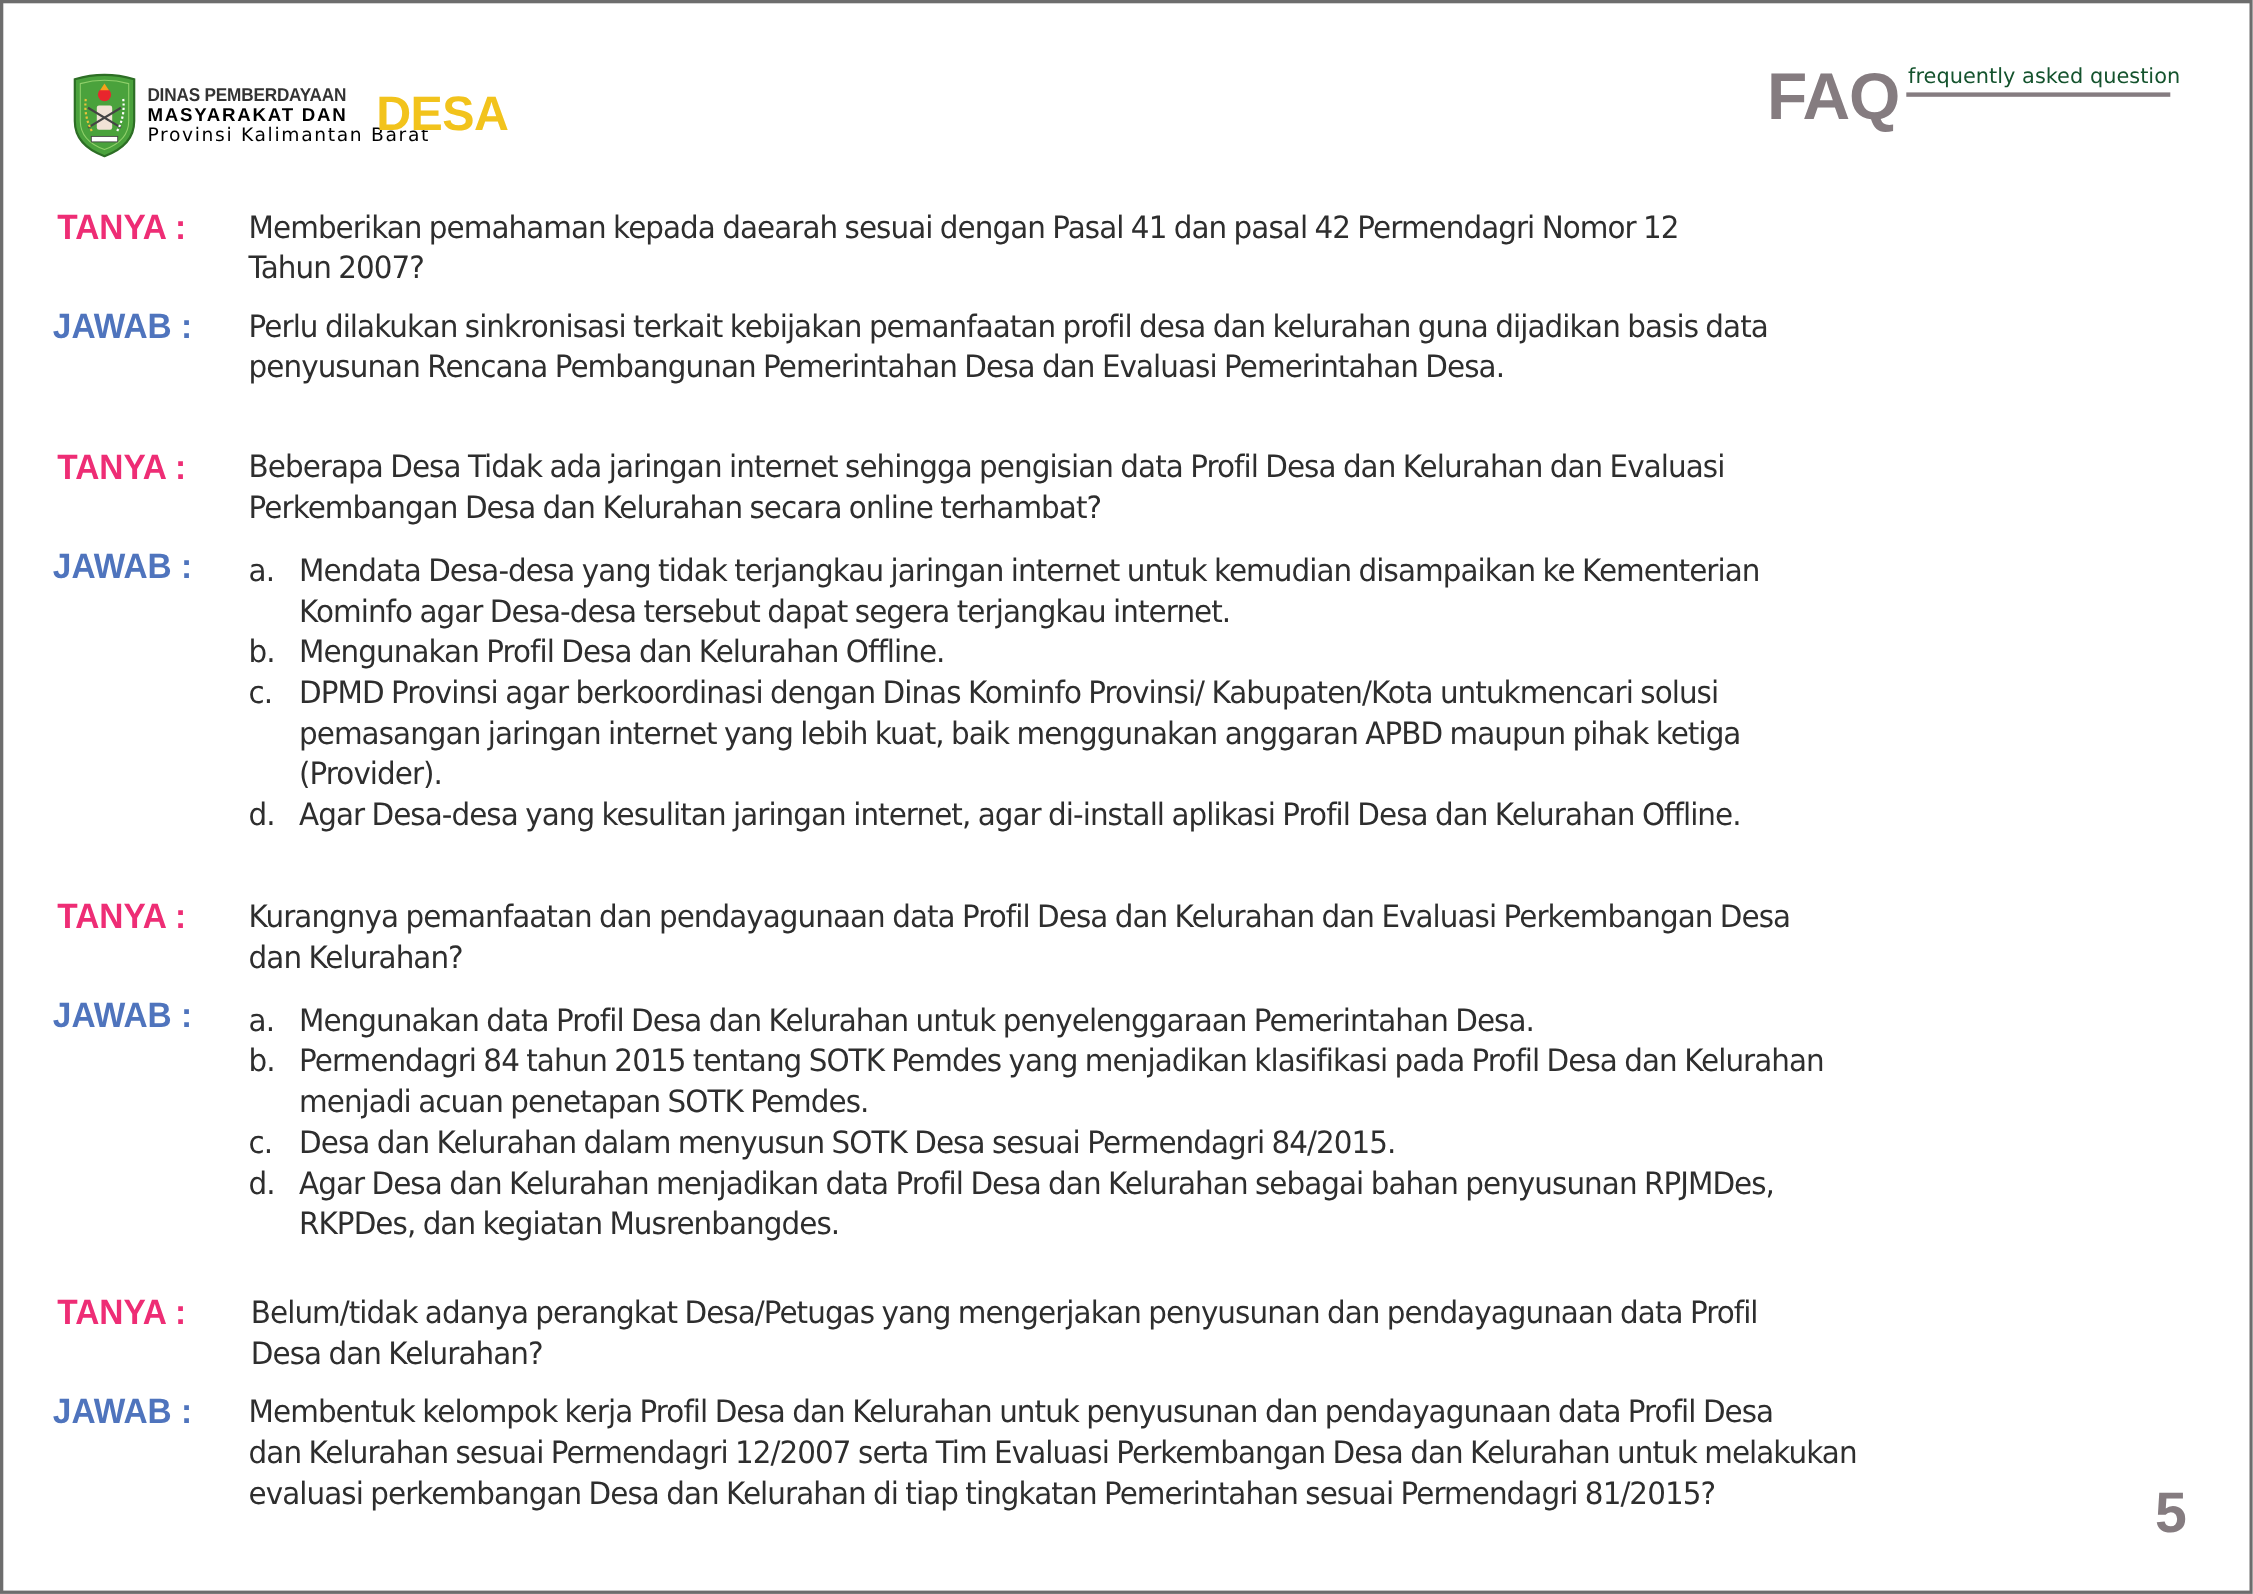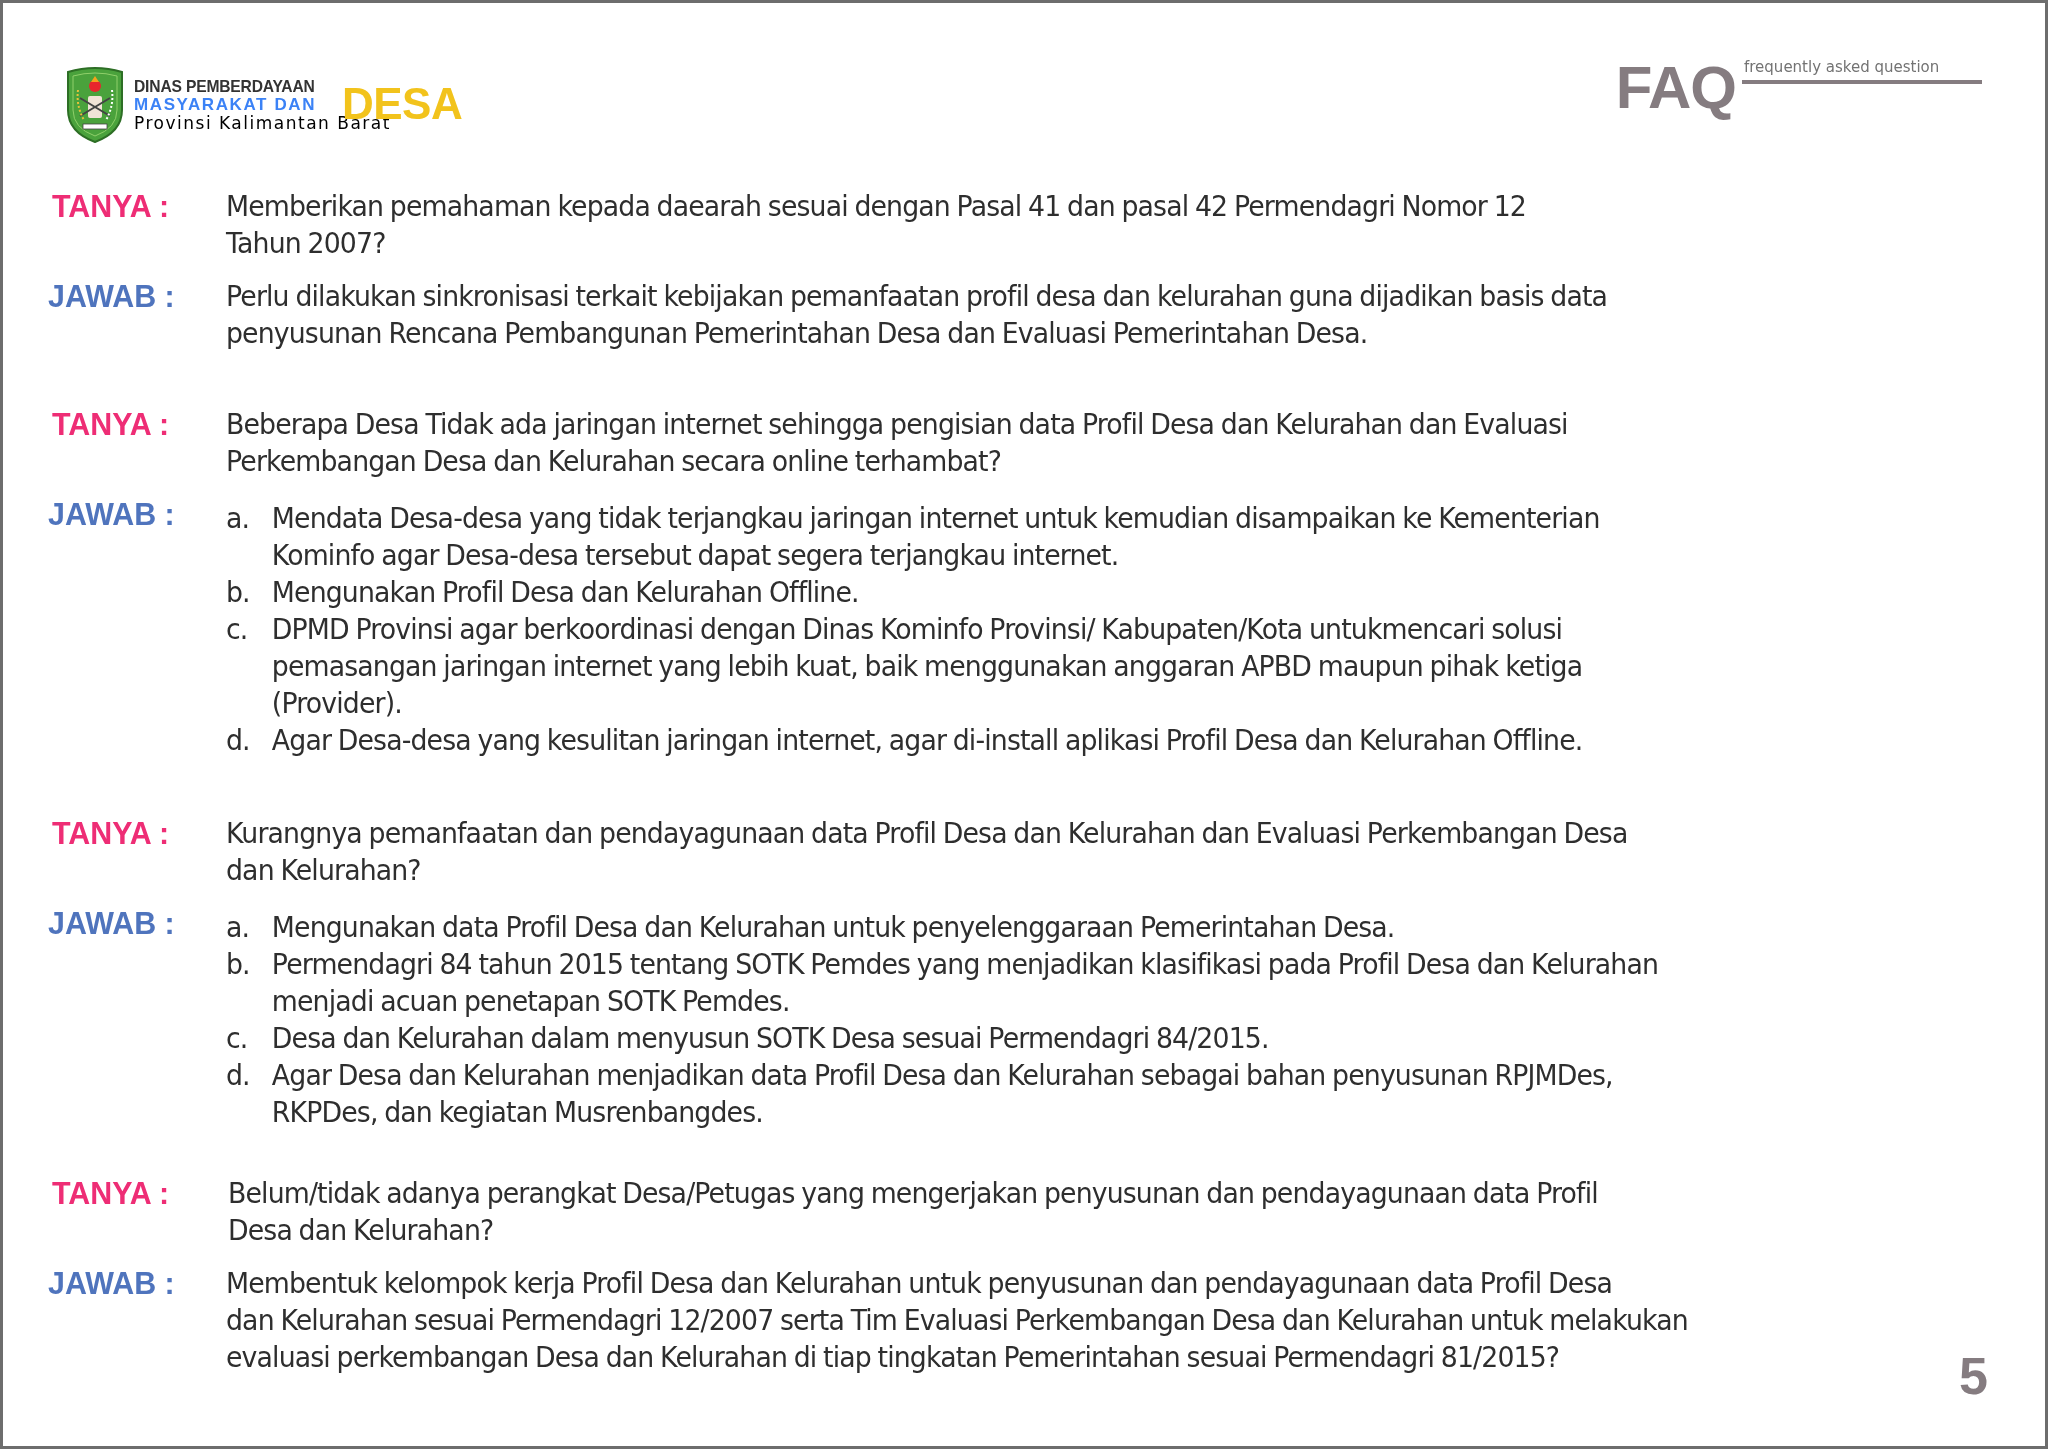--- a/index.html
+++ b/index.html
@@ -26,21 +26,21 @@
     .emblem { width: 62px; height: 78px; }
     .logo-text { margin-left: 8px; line-height: 1; position: relative; }
     .logo-line1 {
       font-family: "Liberation Sans", sans-serif; font-weight: bold;
       font-size: 17px; color: #333; letter-spacing: -0.2px;
       transform: scaleX(0.92); transform-origin: left;
       white-space: nowrap;
     }
     .logo-line2 {
       font-family: "Liberation Sans", sans-serif; font-weight: bold;
-      font-size: 17px; color: #3b82f6; letter-spacing: 1.6px; margin-top: 1px;
+      font-size: 17px; color: #000000; letter-spacing: 1.6px; margin-top: 1px;
       white-space: nowrap;
     }
     .logo-desa {
       position: absolute; left: 208px; top: 4px;
       font-family: "Liberation Sans", sans-serif; font-weight: bold;
       font-size: 44px; color: #f2c31c; letter-spacing: -0.5px;
     }
     .logo-line3 {
       font-family: "DejaVu Sans", sans-serif; font-size: 17px; color: #000000;
       letter-spacing: 1.5px; margin-top: 2px; white-space: nowrap;
@@ -48,21 +48,21 @@
 
     .faq-header {
       position: absolute; right: 66px; top: 58px; display: flex; 
     }
     .faq-title {
       font-family: "Liberation Sans", sans-serif; font-weight: bold;
       font-size: 60px; color: #857c80; line-height: 1; letter-spacing: -1px;
     }
     .faq-sub-wrap { margin-left: 6px; margin-bottom: 2px; }
     .faq-sub {
-      font-family: "DejaVu Sans", sans-serif; font-size: 15px; color: #737373;
+      font-family: "DejaVu Sans", sans-serif; font-size: 19px; color: #14532d;
       padding-left: 2px; padding-bottom: 4px; white-space: nowrap;
     }
     .faq-underline { height: 4px; background: #857c80; width: 240px; }
 
     
     .content { position: absolute; left: 0; top: 0; width: 2048px; }
     .qa-row { position: absolute; left: 0; width: 2048px; }
     .qa-label {
       position: absolute; left: 50px; width: 160px;
       font-family: "Liberation Sans", sans-serif; font-weight: bold;

